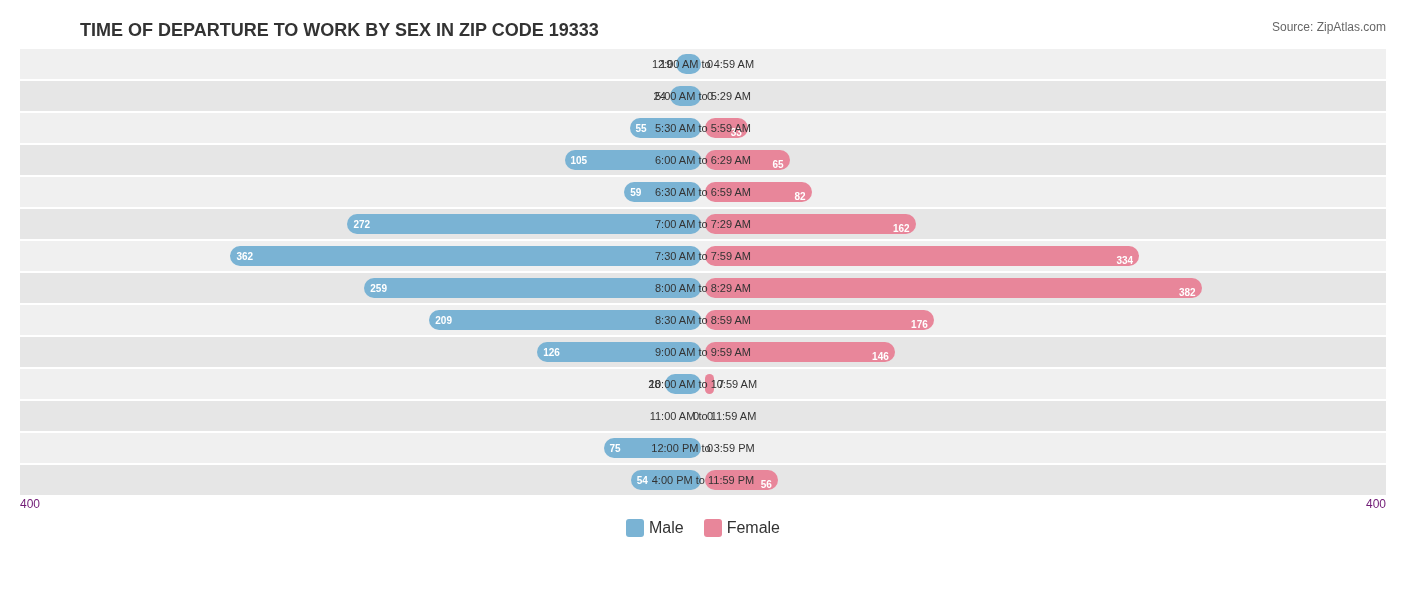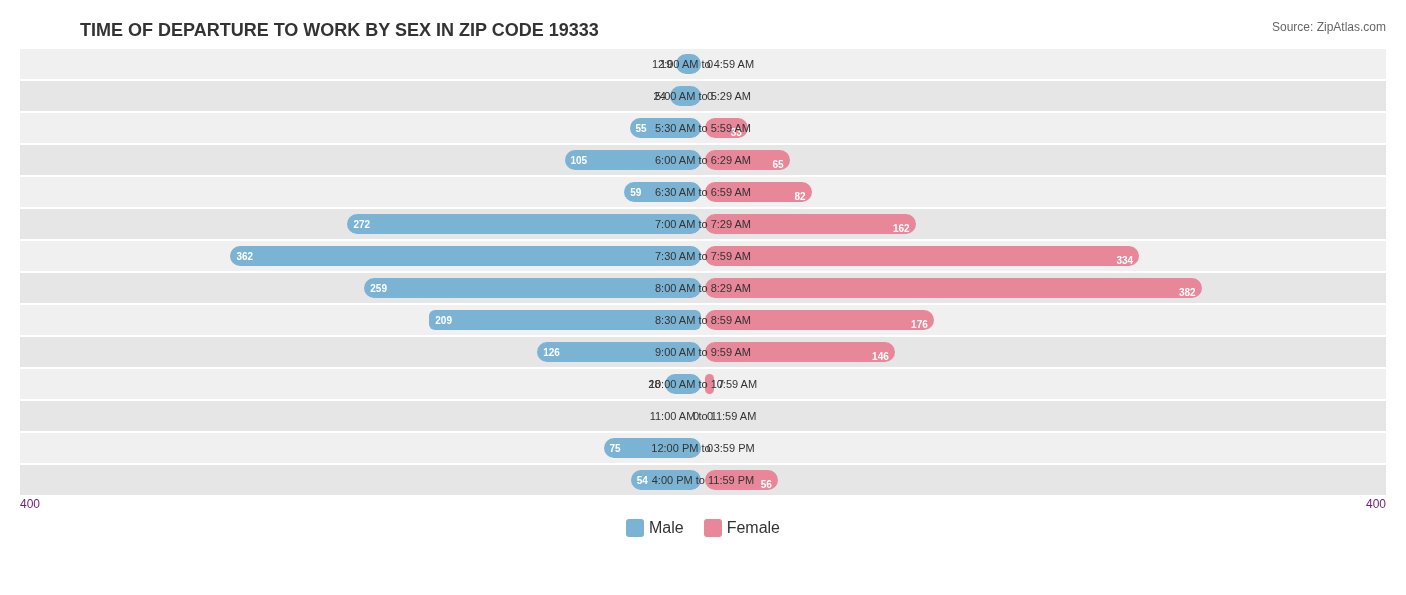--- a/index.html
+++ b/index.html
@@ -245,21 +245,21 @@
         </div>
         <div class="center-label">8:00 AM to 8:29 AM</div>
         <div class="right-section">
           <div class="bar-female" style="width: 496.6px;">
             <span class="bar-label-inside">382</span>
           </div>
         </div>
       </div>
       <div class="row" style="background: rgb(240, 240, 240);">
         <div class="left-section">
-          <div class="bar-male" style="width: 271.7px; border-radius: 6px;">
+          <div class="bar-male" style="width: 271.7px;">
             <span class="bar-label-inside">209</span>
           </div>
         </div>
         <div class="center-label">8:30 AM to 8:59 AM</div>
         <div class="right-section">
           <div class="bar-female" style="width: 228.8px;">
             <span class="bar-label-inside">176</span>
           </div>
         </div>
       </div>

